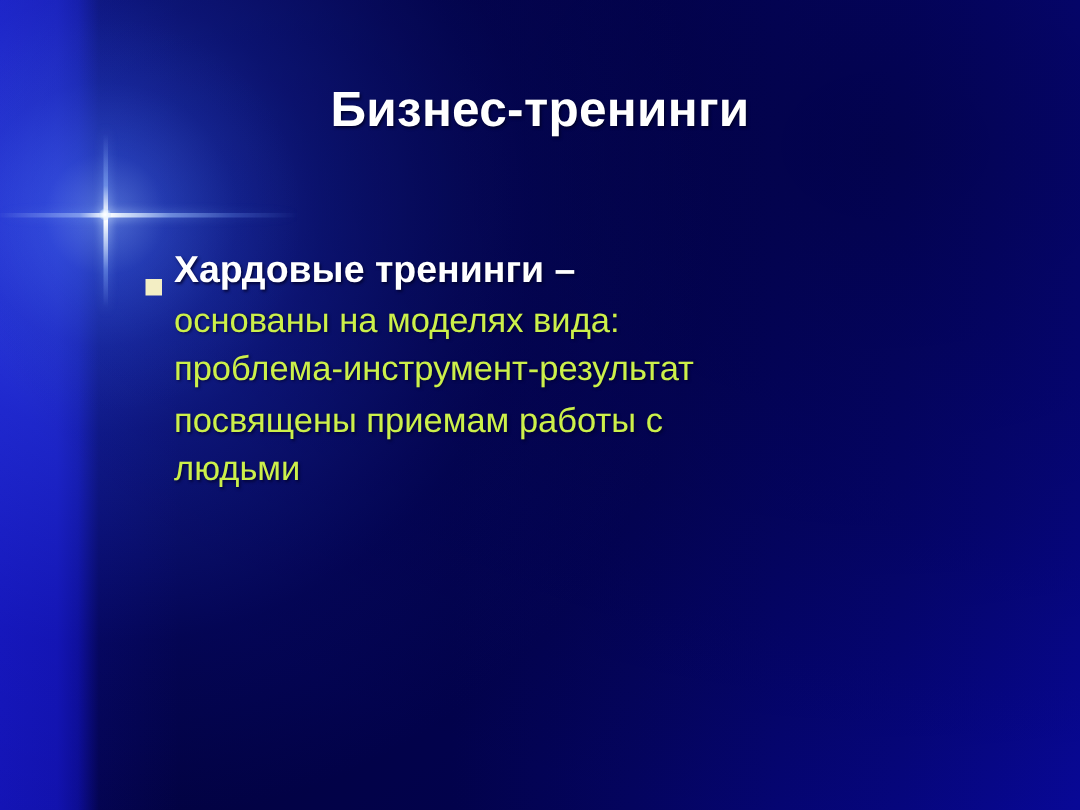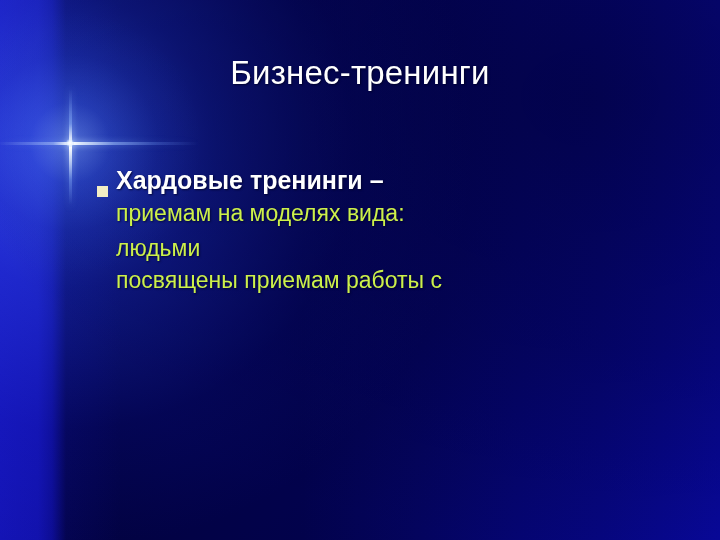--- a/index.html
+++ b/index.html
@@ -152,21 +152,21 @@
 
   
   .title {
     position: absolute;
     left: 60px;
     top: 53px;
     width: 600px;
     text-align: center;
     color: #ffffff;
     font-size: 33px;
-    font-weight: normal;
+    font-weight: bold;
     letter-spacing: 0.2px;
     line-height: 40px;
     text-shadow: 1px 1px 2px rgba(0,0,40,0.85);
     white-space: nowrap;
   }
 
   
   .body-block {
     position: absolute;
     left: 97px;
@@ -223,22 +223,23 @@
 
   <div class="title">Бизнес-тренинги</div>
 
   <div class="body-block">
 
     <div class="bullet-group">
       <div class="bullet-head">
         <span class="bullet-marker"></span>
         <span class="bullet-head-text">Хардовые  тренинги –</span>
       </div>
-      <div class="sub-line">приемам на моделях вида:</div>
+      <div class="sub-line">основаны на моделях вида:</div>
+      <div class="sub-line">проблема-инструмент-результат</div>
     </div>
 
     <div class="bullet-group">
+      <div class="sub-line">посвящены приемам работы с</div>
       <div class="sub-line">людьми</div>
-      <div class="sub-line">посвящены приемам работы с</div>
     </div>
 
   </div>
 </div>
 
 </body></html>

